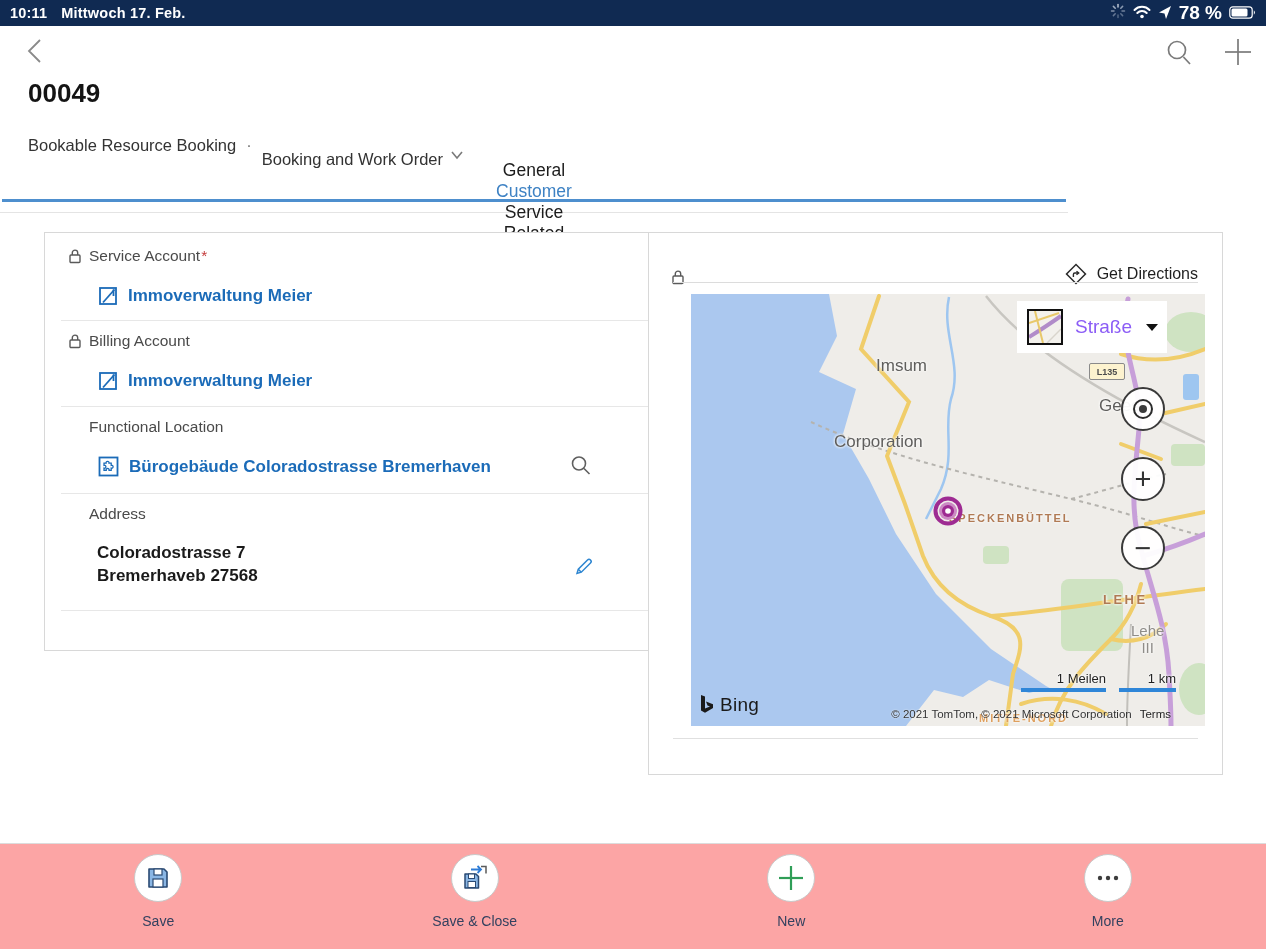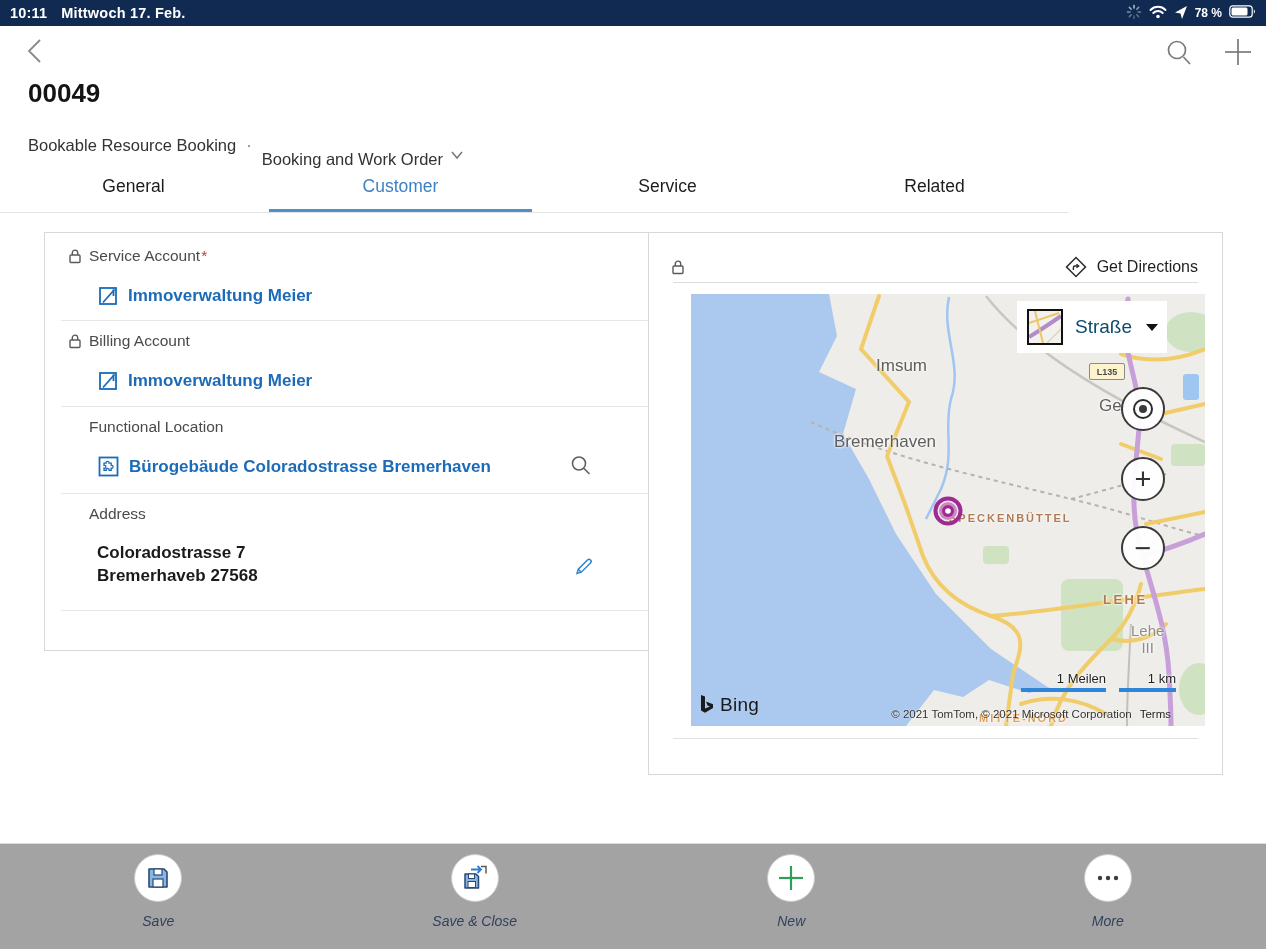--- a/index.html
+++ b/index.html
@@ -4,97 +4,97 @@
 <style>
   * { margin:0; padding:0; box-sizing:border-box; }
   html,body { background:#fff; }
   body { font-family:"Liberation Sans", sans-serif; color:#1f1f1f; }
   #app { position:relative; width:1266px; height:949px; background:#fff; overflow:hidden; }
 
   
   .statusbar { position:absolute; left:0; top:0; width:1266px; height:26px; background:#102a52;
     display:flex; align-items:center; justify-content:space-between; padding:0 10px; color:#fff; }
   .sb-left { display:flex; gap:14px; font-size:14.5px; font-weight:bold; letter-spacing:.2px; }
-  .sb-right { display:flex; align-items:center; gap:7px; font-size:12px; font-weight:bold; }
+  .sb-right { display:flex; align-items:center; gap:7px; font-size:19px; font-weight:bold; }
 
   
   .back-btn { position:absolute; left:22px; top:36px; width:30px; height:30px; cursor:pointer; }
   .search-btn { position:absolute; left:1164px; top:38px; width:30px; height:30px; cursor:pointer; }
   .add-btn { position:absolute; left:1222px; top:36px; width:32px; height:32px; cursor:pointer; }
   .rec-title { position:absolute; left:28px; top:78px; font-size:26px; font-weight:bold; color:#141414; }
   .rec-sub { position:absolute; left:28px; top:122px; display:flex; align-items:center; gap:10px;
     font-size:16.5px; color:#333; }
   .rec-sub .dot { color:#777; }
   .rec-sub .formsel { display:flex; align-items:flex-start; gap:7px; cursor:pointer;margin-top:28px; }
 
   
   .tabs { position:absolute; left:0; top:160px; width:1068px; height:53px; display:flex;
-    border-bottom:1px solid #e4e4e4; }
+    border-bottom:1px solid #e4e4e4;flex-direction:column; }
   .tab { flex:1 1 0; display:flex; align-items:center; justify-content:center; font-size:17.5px;
     color:#1c1c1c; position:relative; cursor:pointer; }
   .tab.active { color:#3e82c4; }
   .tab.active::after { content:""; position:absolute; left:2px; right:2px; bottom:0; height:3px; background:#4e8fce; }
 
   
   .card { position:absolute; background:#fff; border:1px solid #d8d8d8; }
   .card-left { left:44px; top:232px; width:686px; height:419px; }
   .card-right { left:648px; top:232px; width:575px; height:543px; }
 
   .fld-label { position:absolute; display:flex; align-items:center; gap:7px; font-size:15.5px; color:#4a4a4a; }
   .req { color:#c43b3b; margin-left:1px; }
   .fld-link { position:absolute; display:flex; align-items:center; gap:9px; cursor:pointer; }
   .fld-link .ltxt { font-size:17px; font-weight:bold; color:#1b6bb8; }
   .addr-val { position:absolute; font-size:17px; font-weight:bold; color:#1a1a1a; line-height:23px; }
   .divider { position:absolute; left:16px; right:16px; height:1px; background:#e7e7e7; }
   .icon-right { position:absolute; cursor:pointer; }
 
   
   .mp-head { position:absolute; left:22px; right:24px; top:16px; height:36px; display:flex;
-    align-items:center; justify-content:space-between; }
+    align-items:flex-end; justify-content:space-between; }
   .getdir { display:flex; align-items:center; gap:10px; cursor:pointer; font-size:16px; color:#1f1f1f; }
   .mp-div1 { position:absolute; left:24px; right:24px; top:49px; height:1px; background:#dcdcdc; }
   .mp-div2 { position:absolute; left:24px; right:24px; top:505px; height:1px; background:#e0e0e0; }
 
   .map { position:absolute; left:42px; top:61px; width:514px; height:432px; background:#efede9; overflow:hidden; }
   .map svg.terrain { position:absolute; left:0; top:0; }
   .mlabel { position:absolute; color:#5f5e5c; font-size:17px; white-space:nowrap;
     text-shadow:0 0 3px #fff, 0 0 3px #fff; pointer-events:none; }
   .mlabel.small-caps { font-size:11px; font-weight:bold; letter-spacing:2px; color:#b07a54; }
   .mlabel.lehe { font-size:13px; font-weight:bold; letter-spacing:2.5px; color:#b07a54; }
   .mlabel.gray2 { font-size:15px; color:#8f8d89; text-align:center; line-height:17px; }
   .mlabel.orange { font-size:11px; font-weight:bold; letter-spacing:2px; color:#dfa05e; }
   .road-badge { position:absolute; left:398px; top:69px; width:36px; height:17px; background:#fdf3cf;
     border:1px solid #8a8a8a; border-radius:2px; font-size:9px; font-weight:bold; color:#4c4c4c;
     display:flex; align-items:center; justify-content:center; pointer-events:none; }
 
   .style-sel { position:absolute; left:326px; top:7px; width:150px; height:52px; background:#fff;
     display:flex; align-items:center; gap:12px; padding-left:10px; cursor:pointer; }
   .style-thumb { width:36px; height:36px; border:2px solid #111; background:#f3f1ec; position:relative; overflow:hidden; }
-  .style-sel .stxt { font-size:19px; color:#0c4a6e; }
+  .style-sel .stxt { font-size:19px; color:#8b5cf6; }
   .caret-down { width:0; height:0; border-left:6px solid transparent; border-right:6px solid transparent;
     border-top:7px solid #111; margin-left:2px; }
 
   .map-ctl { position:absolute; left:430px; width:44px; height:44px; border-radius:50%;
     background:rgba(255,255,255,.95); border:2px solid #3a3a3a; display:flex; align-items:center;
     justify-content:center; cursor:pointer; color:#333; }
   .map-ctl.plus, .map-ctl.minus { font-size:29px; font-weight:300; line-height:1; }
 
   .pin { position:absolute; left:242px; top:202px; width:30px; height:30px; pointer-events:none; }
 
   .bing { position:absolute; left:8px; bottom:10px; display:flex; align-items:center; gap:5px; }
   .bing .btxt { font-size:19px; color:#1a1a1a; letter-spacing:.3px; }
   .scalebar { position:absolute; height:4px; background:#2f86d8; bottom:34px; }
   .scalelabel { position:absolute; bottom:40px; font-size:13px; color:#1f1f1f; text-shadow:0 0 3px #fff,0 0 3px #fff; }
   .copyright { position:absolute; right:34px; bottom:6px; font-size:11.5px; color:#333;
     text-shadow:0 0 2px #fff; display:flex; gap:8px; align-items:baseline; }
   .copyright .terms { cursor:pointer; color:#222; }
 
   
-  .cmdbar { position:absolute; left:0; top:843px; width:1266px; height:106px; background:#a3a3a3;
-    border-top:1px solid #dcdcdc; display:flex;font-style:italic; }
+  .cmdbar { position:absolute; left:0; top:843px; width:1266px; height:106px; background:#fca5a5;
+    border-top:1px solid #dcdcdc; display:flex; }
   .cmd { flex:1 1 0; display:flex; flex-direction:column; align-items:center; padding-top:10px; cursor:pointer; }
   .cmd-circle { width:48px; height:48px; border-radius:50%; background:#fff; border:1px solid #c9c9c9;
     display:flex; align-items:center; justify-content:center; }
   .cmd-label { margin-top:11px; font-size:14px; color:#33415f; }
 </style>
 </head>
 <body>
 
 <div id="app">
 
@@ -301,21 +301,21 @@
           <path d="M430,150 L470,165"></path>
         </g>
 
         <g stroke="#c79fd9" stroke-width="5" fill="none" stroke-linecap="round">
           <path d="M437,5 C425,55 452,85 448,135 C444,180 438,215 450,255 C460,295 475,330 478,380 C479,400 480,415 480,432"></path>
           <path d="M452,262 C480,254 500,246 514,240"></path>
         </g>
       </svg>
 
       <div class="mlabel" style="left:185px; top:62px;">Imsum</div>
-      <div class="mlabel" style="left:143px; top:138px;">Bremerhaven</div>
+      <div class="mlabel" style="left:143px; top:138px;">Corporation</div>
       <div class="mlabel" style="left:408px; top:102px;">Geest</div>
       <div class="mlabel small-caps" style="left:258px; top:218px;">SPECKENBÜTTEL</div>
       <div class="mlabel lehe" style="left:412px; top:298px;">LEHE</div>
       <div class="mlabel gray2" style="left:440px; top:328px;">
         <div>Lehe</div>
         <div>III</div>
       </div>
       <div class="mlabel orange" style="left:288px; top:418px;">MITTE-NORD</div>
       <div class="road-badge">L135</div>
 

